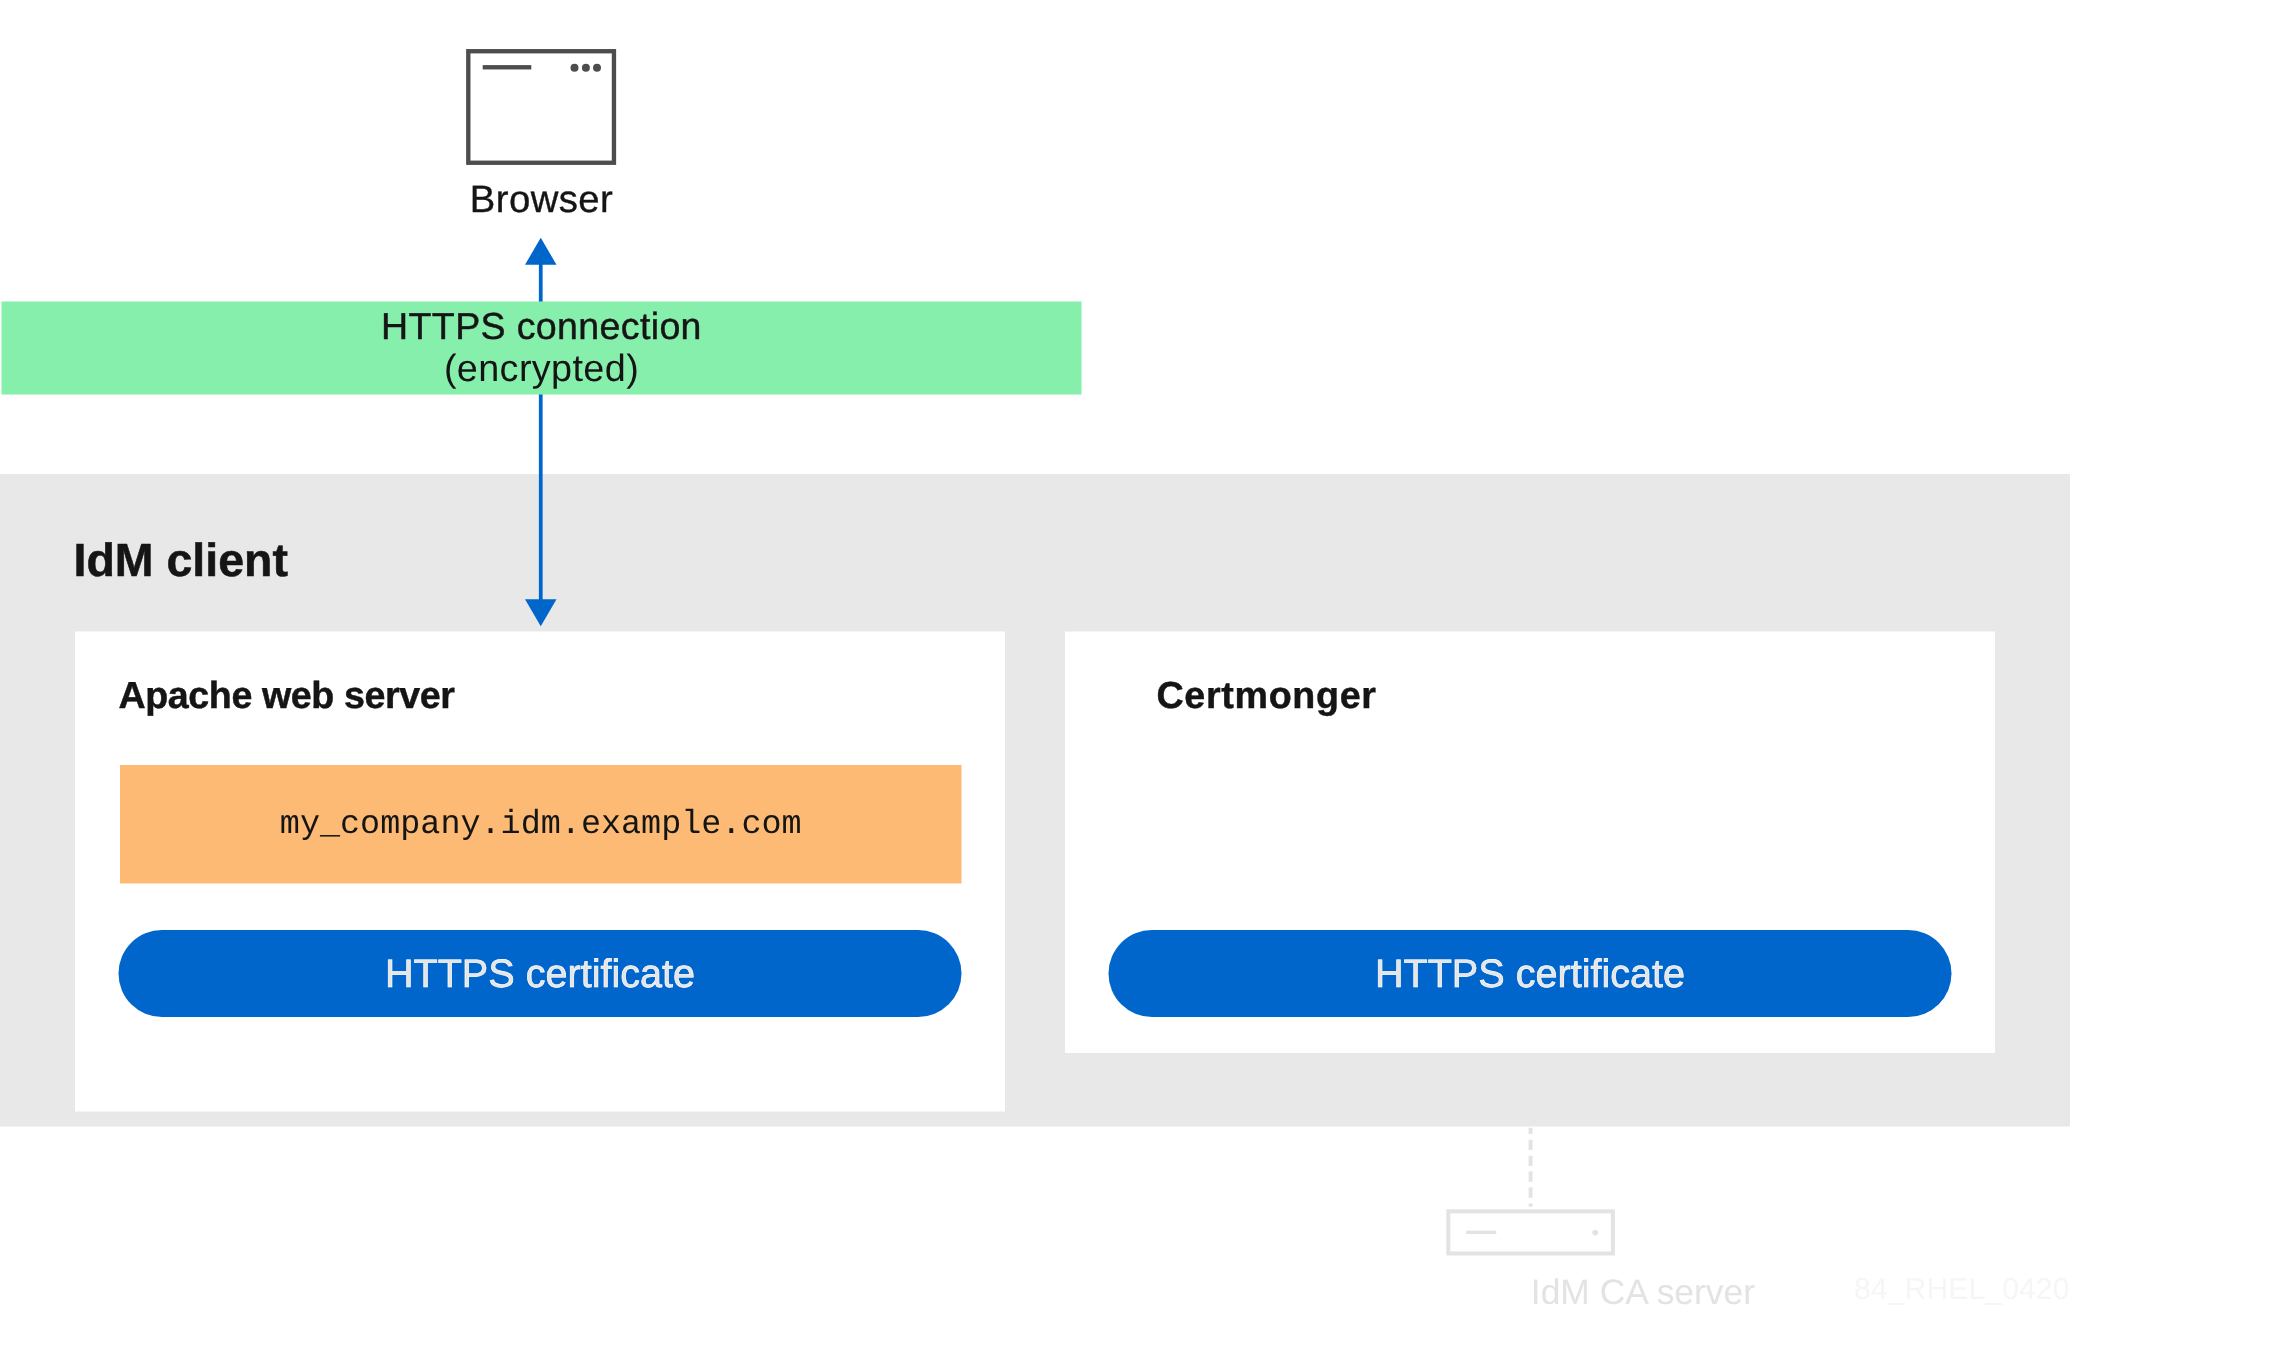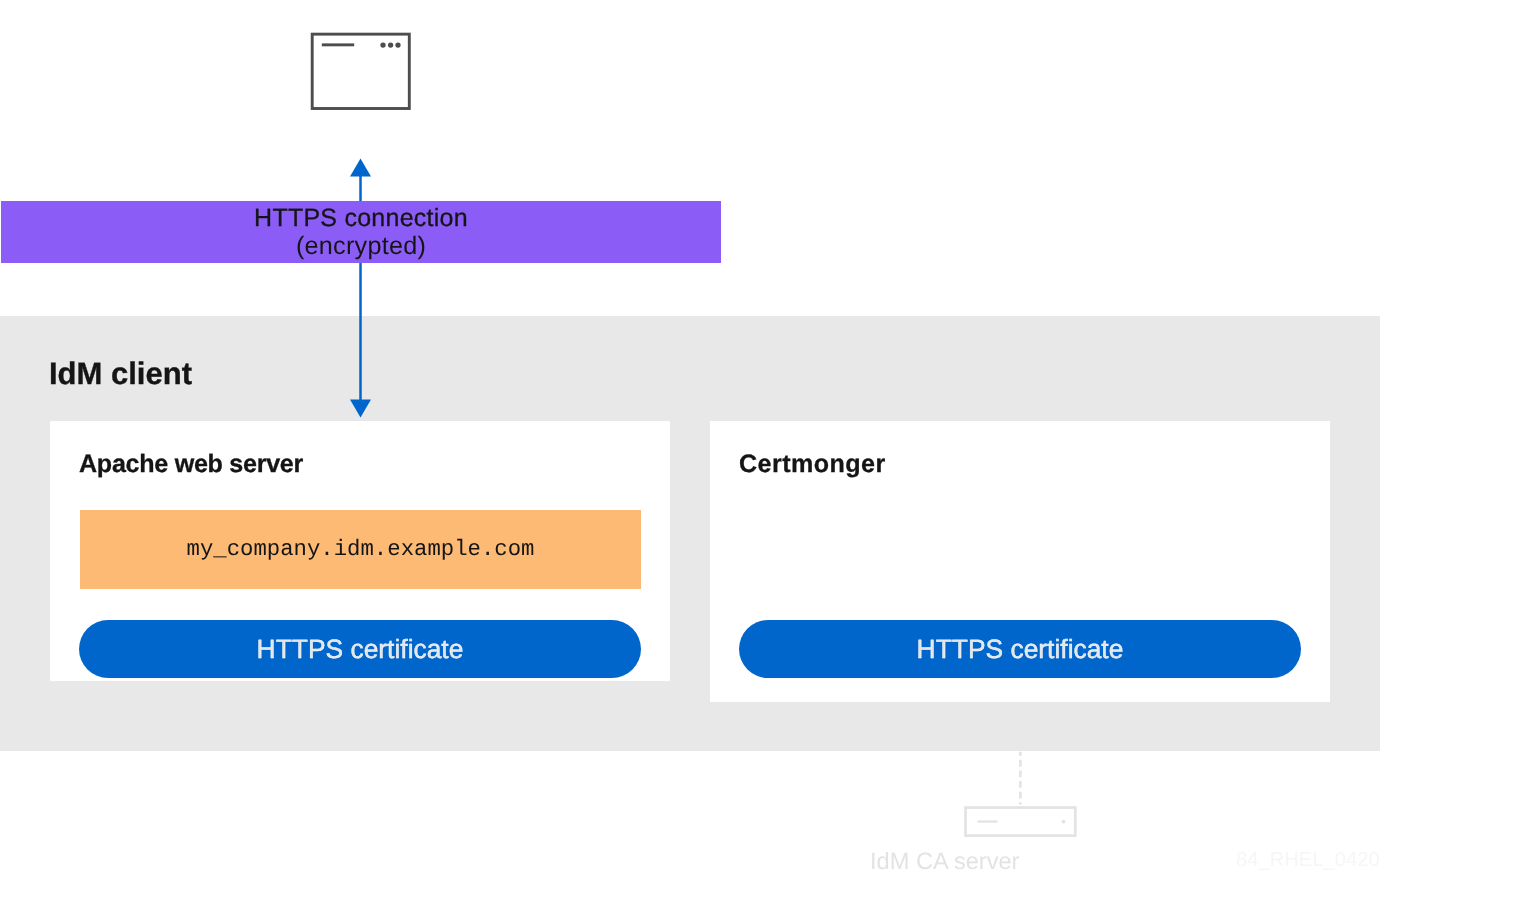--- a/index.html
+++ b/index.html
@@ -8,44 +8,44 @@
        -webkit-font-smoothing:antialiased;text-rendering:geometricPrecision;}
   .stage{position:absolute;left:0;top:0;width:1520px;height:903px;background:#fff;
          will-change:transform;transform:translateZ(0);}
 
   
   .grey-region{position:absolute;left:0;top:316px;width:1380px;height:435px;background:#e8e8e8;}
   .idm-title{position:absolute;left:49px;top:357px;font-size:31px;line-height:34px;font-weight:bold;letter-spacing:0px;-webkit-text-stroke:0.35px #151515;}
 
   
   .card{position:absolute;background:#fff;}
-  #card1{left:50px;top:421px;width:620px;height:260px;}
+  #card1{left:50px;top:421px;width:620px;height:320px;}
   #card2{left:710px;top:421px;width:620px;height:281px;}
   .card-title{position:absolute;left:29px;top:31px;font-size:25.1px;line-height:25px;font-weight:bold;letter-spacing:-0.1px;-webkit-text-stroke:0.3px #151515;}
   #card1 .card-title{letter-spacing:-0.28px;}
-  #card2 .card-title{letter-spacing:0.45px;}
+  #card2 .card-title{letter-spacing:0.45px;margin-left:32px;}
   .host-box{position:absolute;left:30px;top:89px;width:561px;height:79px;background:#fdba74;}
   .host-text{position:absolute;left:0;width:100%;text-align:center;top:26px;
              font-family:"Liberation Mono",monospace;font-size:22.3px;line-height:26px;color:#151515;letter-spacing:0px;}
   .btn{position:absolute;left:29px;top:199px;width:562px;height:58px;background:#0066cc;border-radius:29px;color:#e5e5e5;
        display:flex;align-items:center;justify-content:center;font-size:26.4px;letter-spacing:0px;-webkit-text-stroke:0.42px #fff;}
 
   
   .browser-node{position:absolute;left:309.5px;top:31.5px;width:104px;height:82px;}
   .browser-svg{display:block;}
   .browser-label{position:absolute;left:161px;top:121px;width:400px;text-align:center;font-size:25.5px;line-height:25px;letter-spacing:0.3px;-webkit-text-stroke:0.25px #151515;}
 
   
-  .conn-labels{position:absolute;left:1px;top:201px;width:720px;height:62px;background:#8b5cf6;}
+  .conn-labels{position:absolute;left:1px;top:201px;width:720px;height:62px;background:#86efac;}
   .conn-label{position:absolute;left:0px;top:3px;width:100%;text-align:center;font-size:25px;line-height:28px;letter-spacing:0.25px;-webkit-text-stroke:0.3px #151515;}
   .conn-sub{position:absolute;left:0px;top:31px;width:100%;text-align:center;font-size:25.2px;line-height:28px;letter-spacing:0.25px;}
 
   
   .faded{position:absolute;left:0;top:751px;width:1520px;height:152px;}
-  .ca-label{position:absolute;left:870px;top:849.5px;width:300px;text-align:left;font-size:23.6px;line-height:24px;color:#e3e3e3;}
+  .ca-label{position:absolute;left:870px;top:849.5px;width:300px;text-align:right;font-size:23.6px;line-height:24px;color:#e3e3e3;}
   .watermark{position:absolute;left:1236px;top:850px;font-size:20.2px;line-height:21px;color:#f6f6f6;letter-spacing:0px;}
 </style>
 </head>
 <body>
 
 <div class="stage">
 
   <div class="grey-region"></div>
   <div class="idm-title">IdM client</div>
 
@@ -57,20 +57,21 @@
 
   <div class="browser-node">
     <svg class="browser-svg" viewBox="0 0 104 82" width="104" height="82">
       <rect x="2.2" y="2.15" width="97.1" height="74.35" fill="#ffffff" stroke="#4d4d4d" stroke-width="2.9"></rect>
       <rect x="11.8" y="11.4" width="32.4" height="2.9" fill="#4d4d4d"></rect>
       <circle cx="73.0" cy="13.1" r="2.65" fill="#4d4d4d"></circle>
       <circle cx="80.6" cy="13.1" r="2.65" fill="#4d4d4d"></circle>
       <circle cx="88.0" cy="13.1" r="2.65" fill="#4d4d4d"></circle>
     </svg>
   </div>
+  <div class="browser-label">Browser</div>
 
   <div class="conn-labels">
     <div class="conn-label">HTTPS connection</div>
     <div class="conn-sub">(encrypted)</div>
   </div>
 
   <div class="card" id="card1">
     <div class="card-title">Apache web server</div>
     <div class="host-box">
       <div class="host-text">my_company.idm.example.com</div>

